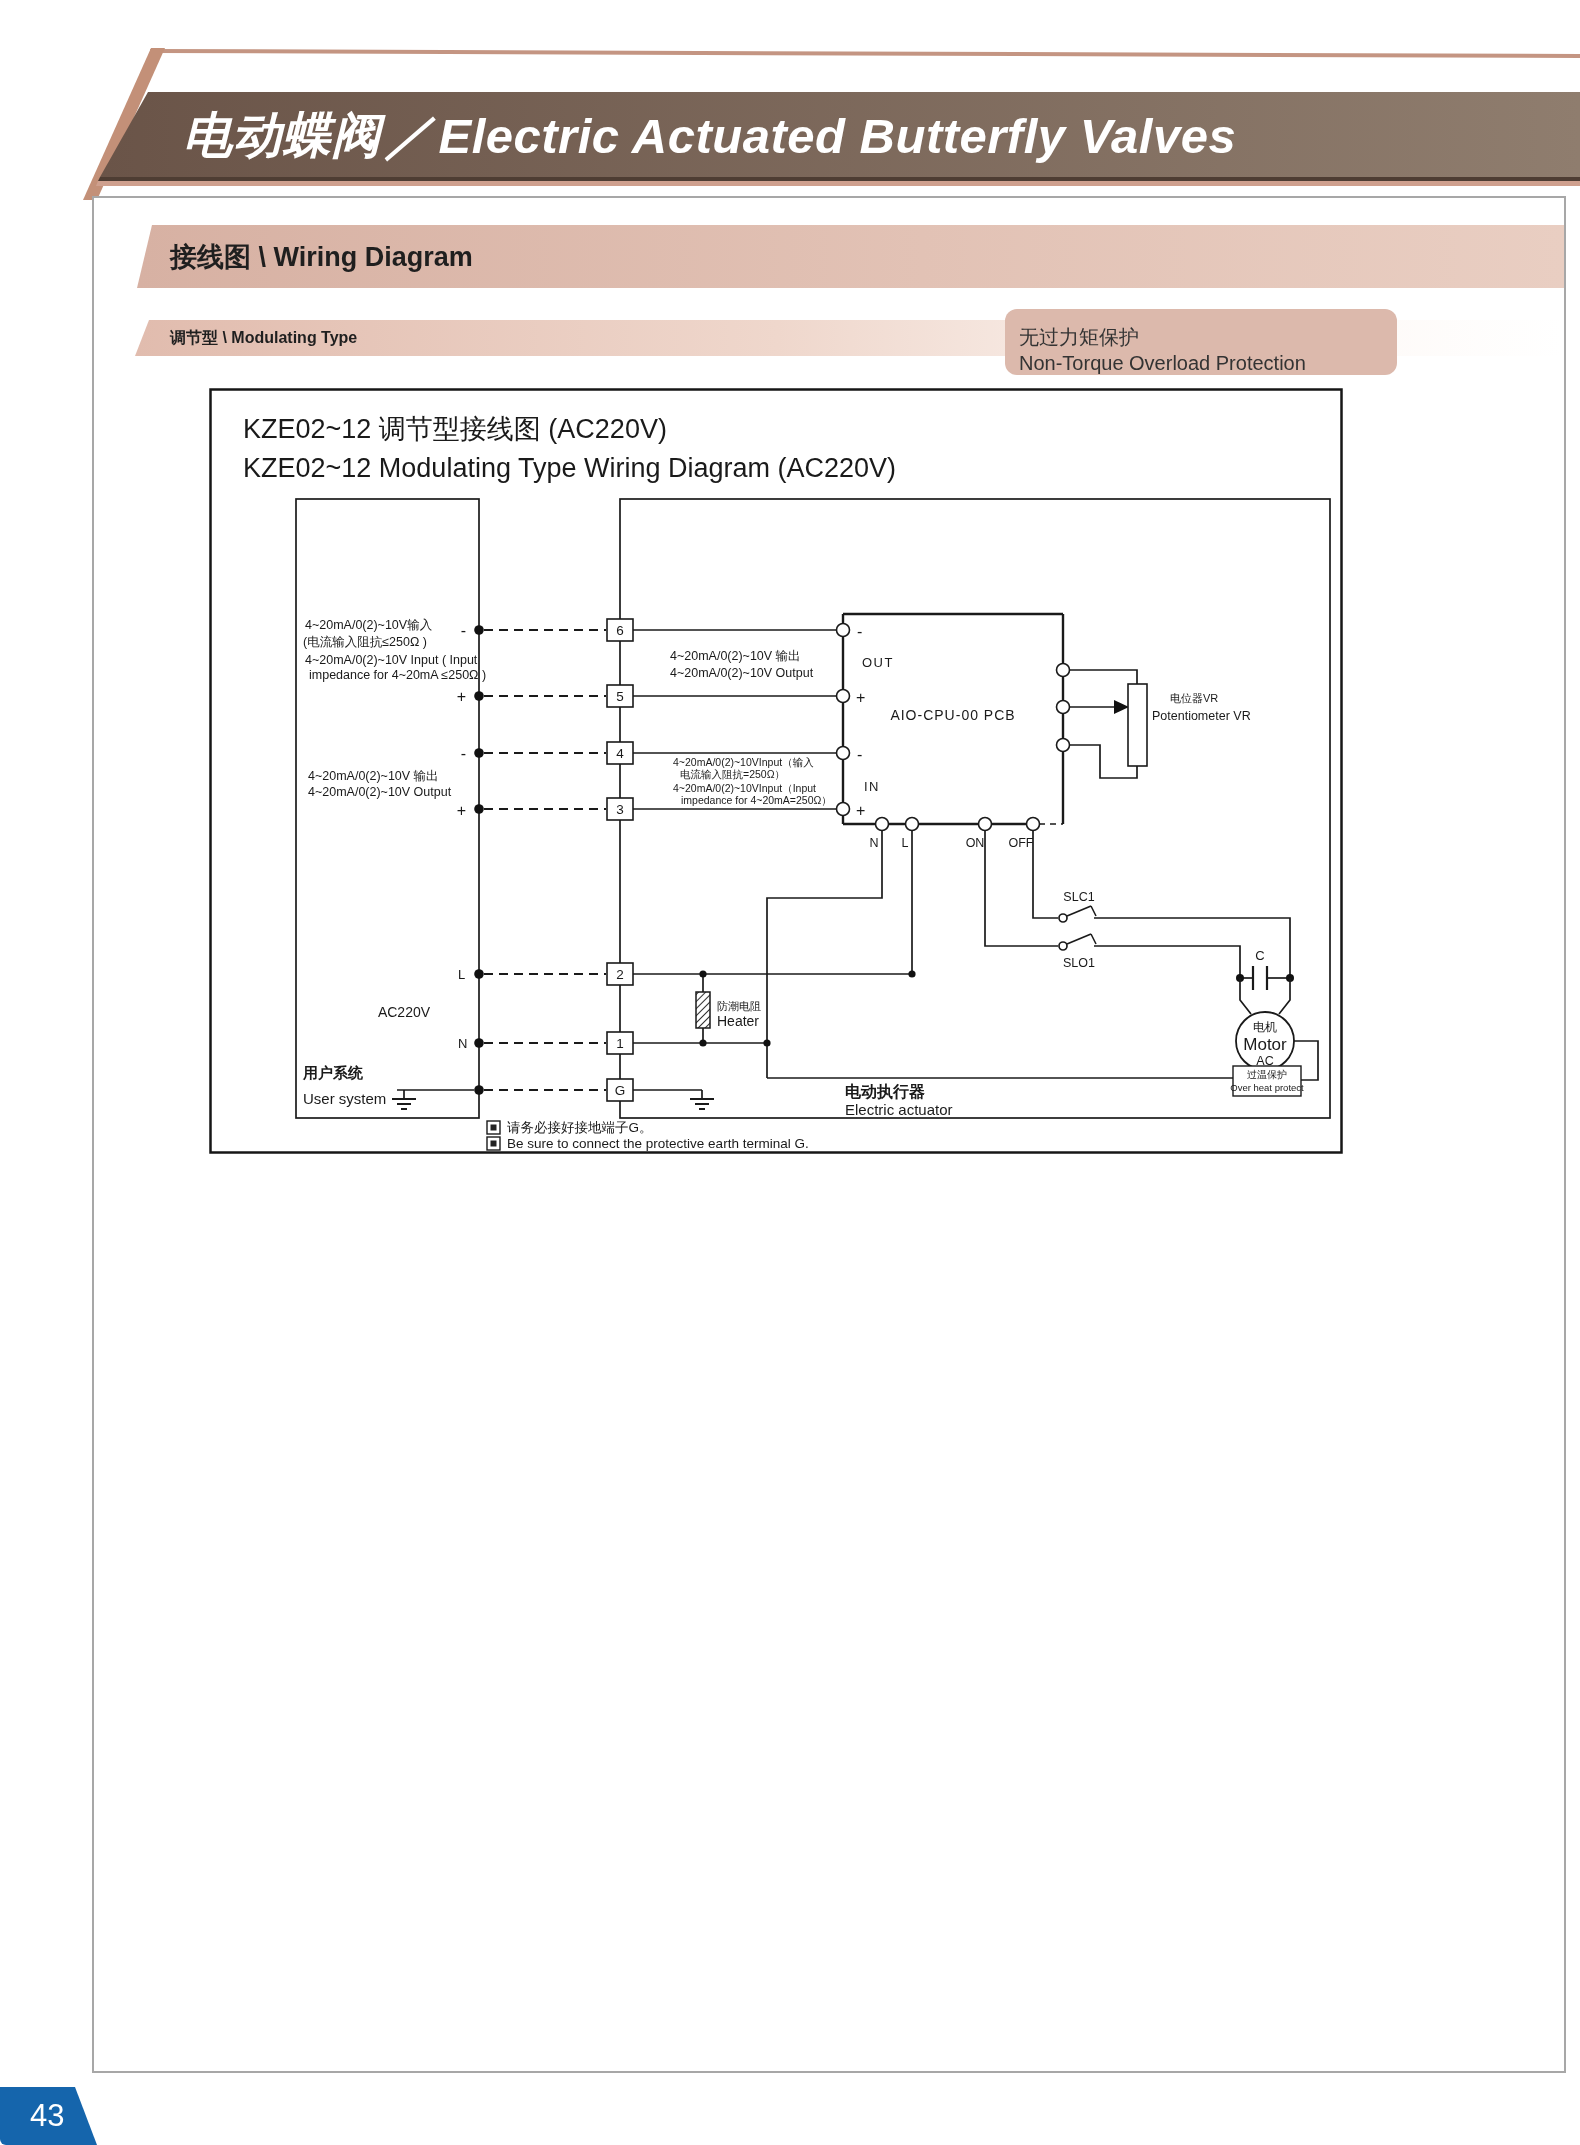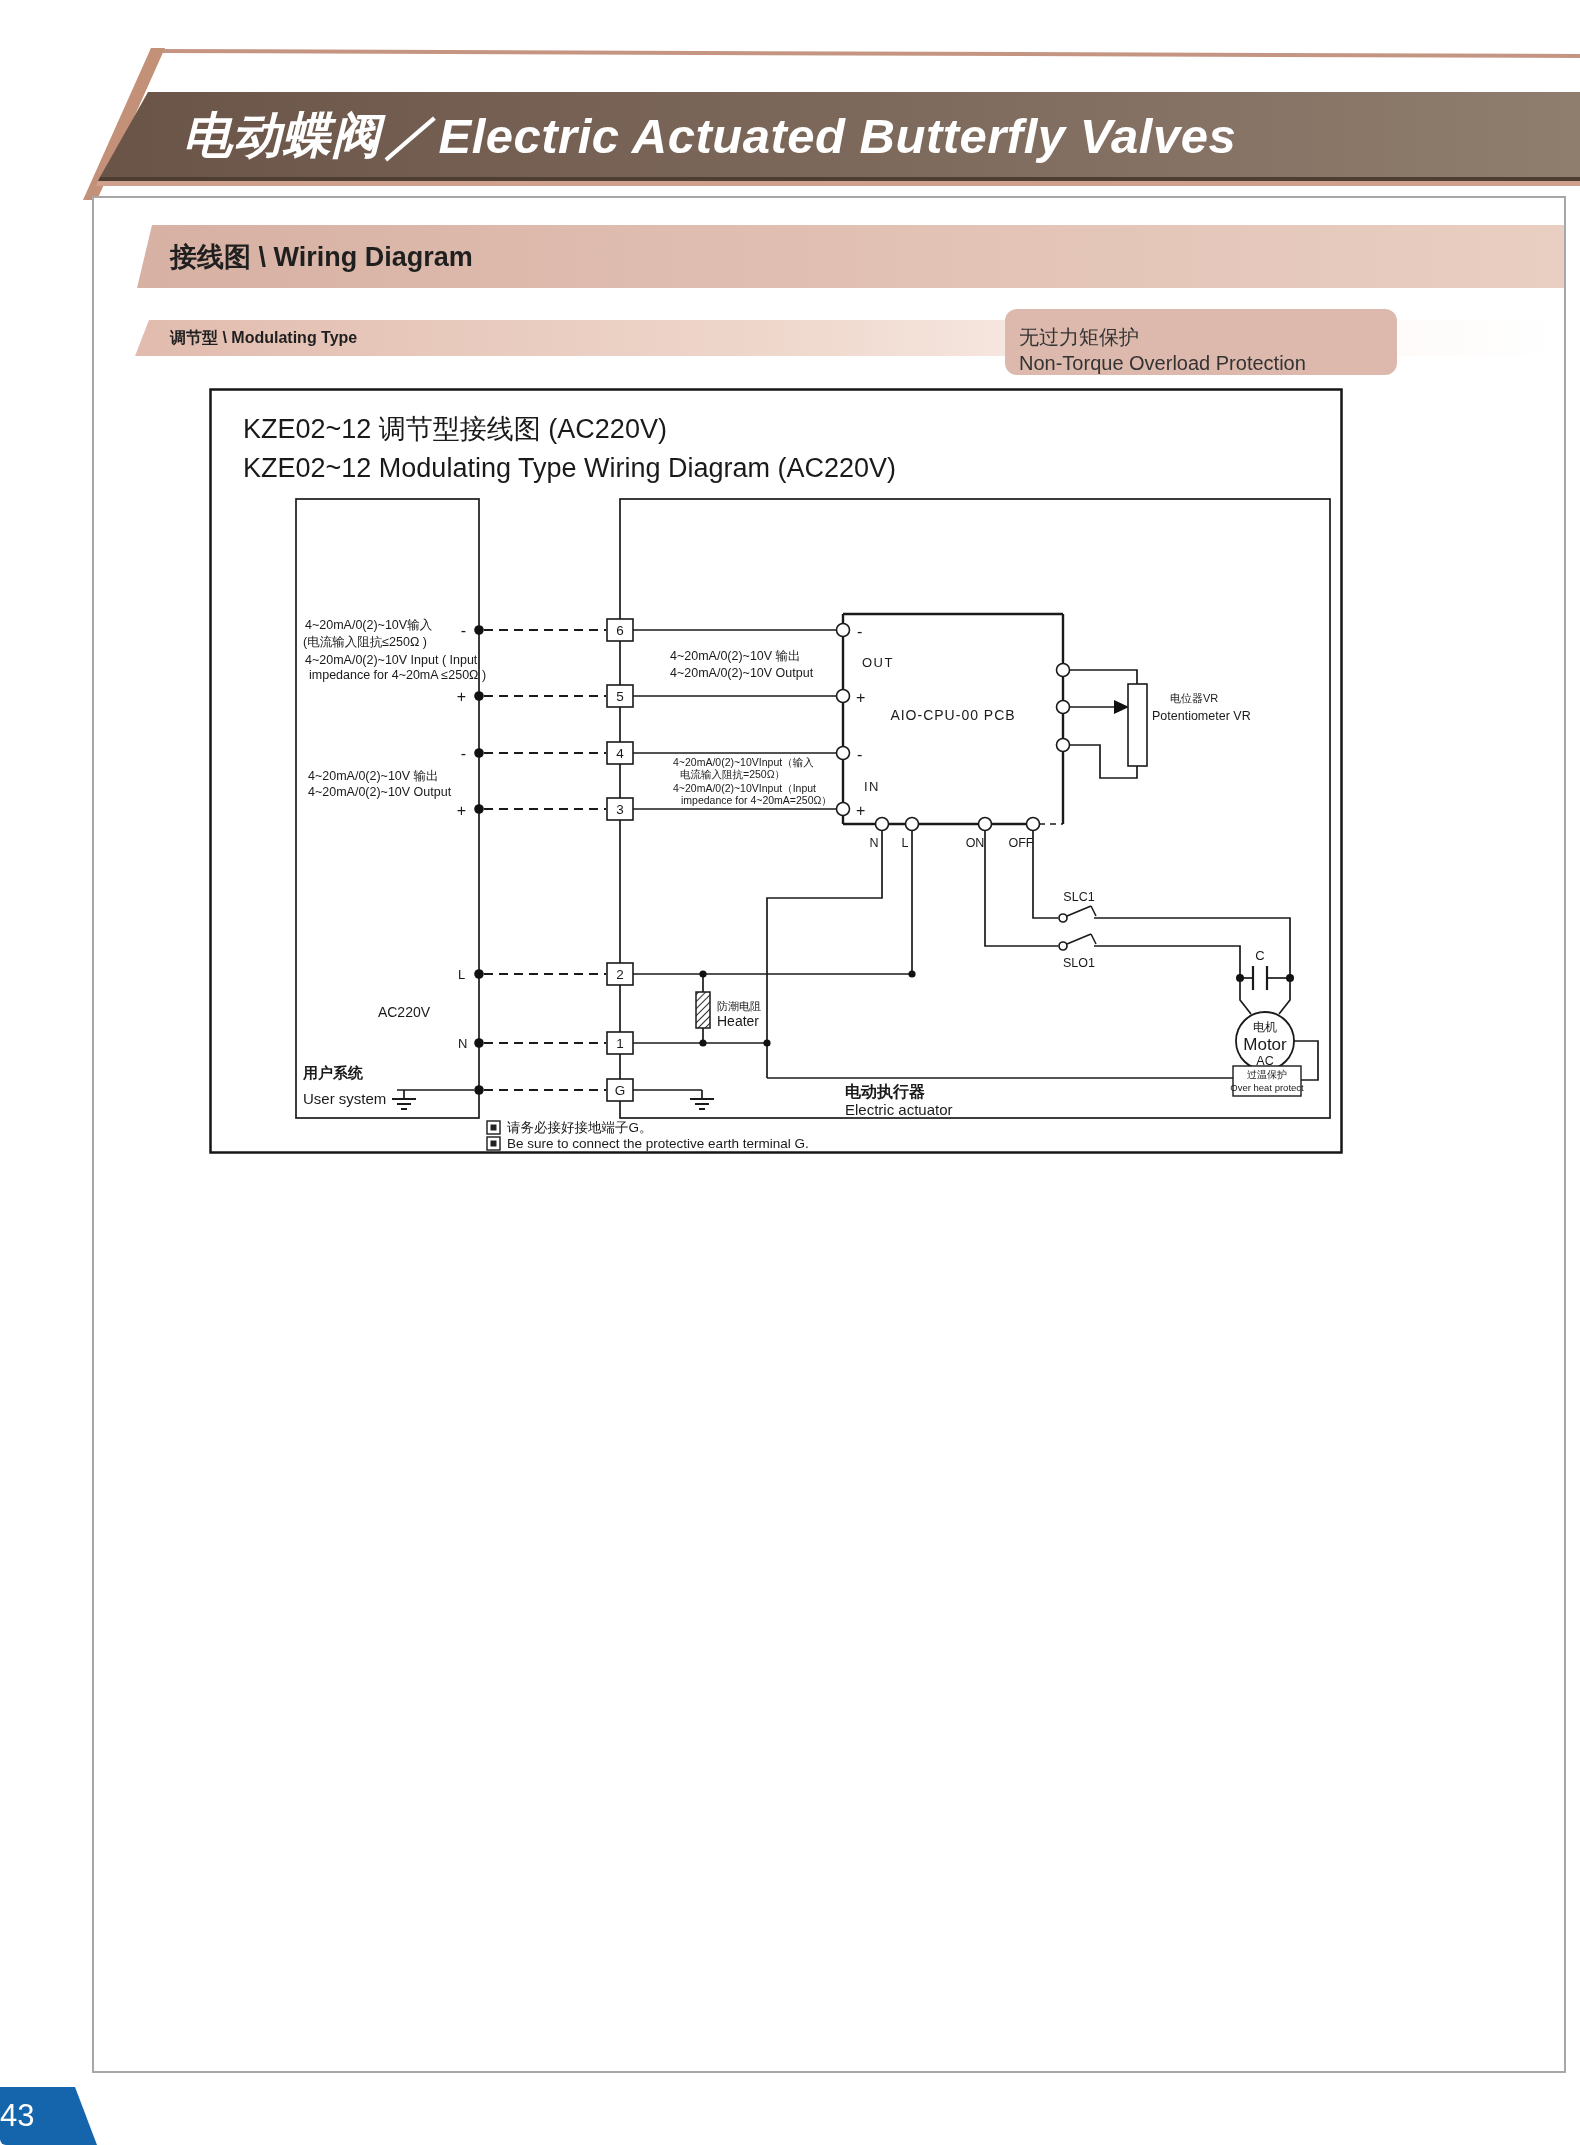--- a/index.html
+++ b/index.html
@@ -21,21 +21,21 @@
   #badge{position:absolute;left:911px;top:111px;width:392px;height:66px;background:#dcb9ac;
         border-radius:12px;box-sizing:border-box;padding:15px 0 0 14px;font-size:20px;line-height:26px;color:#333;}
   #diagram-svg{position:absolute;left:115px;top:190px;}
   #diagram-svg text{fill:#1a1a1a;}
   .w{stroke:#1a1a1a;stroke-width:1.7;fill:none;}
   .w2{stroke:#1a1a1a;stroke-width:2.4;fill:none;}
   .dash{stroke:#1a1a1a;stroke-width:1.8;fill:none;stroke-dasharray:9 6;}
   .dot{fill:#111;stroke:none;}
   .term{fill:#ffffff;stroke:#1a1a1a;stroke-width:1.6;}
   #page-tab{position:absolute;left:0;top:2087px;width:120px;height:58px;background:#1565ac;
-        clip-path:polygon(0 0,75px 0,97px 100%,0 100%);color:#fff;font-size:31px;line-height:58px;box-sizing:border-box;}
+        clip-path:polygon(0 0,75px 0,97px 100%,0 100%);color:#fff;font-size:31px;line-height:58px;padding-left:30px;box-sizing:border-box;}
 </style>
 </head>
 <body>
 
 <div id="page">
 
   <svg id="header-decor" width="1580" height="200" viewBox="0 0 1580 200">
     <defs>
       <linearGradient id="bannerGrad" x1="0" y1="0" x2="1" y2="0">
         <stop offset="0" stop-color="#6a5448"></stop>

